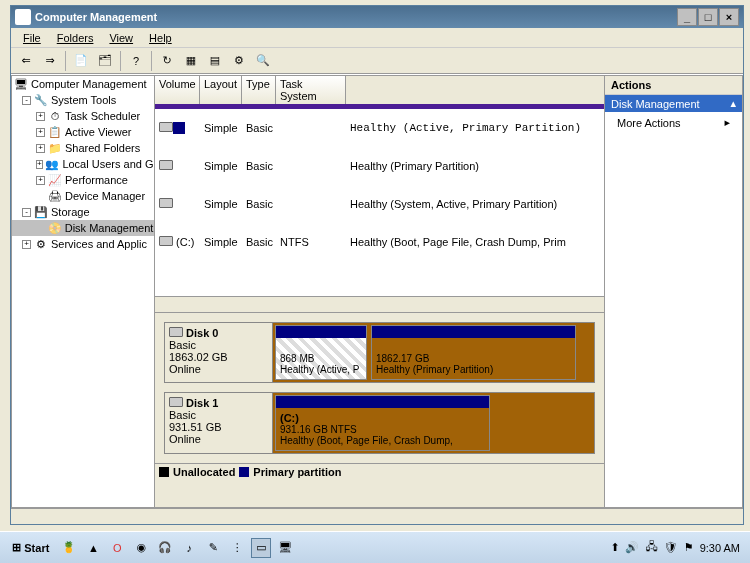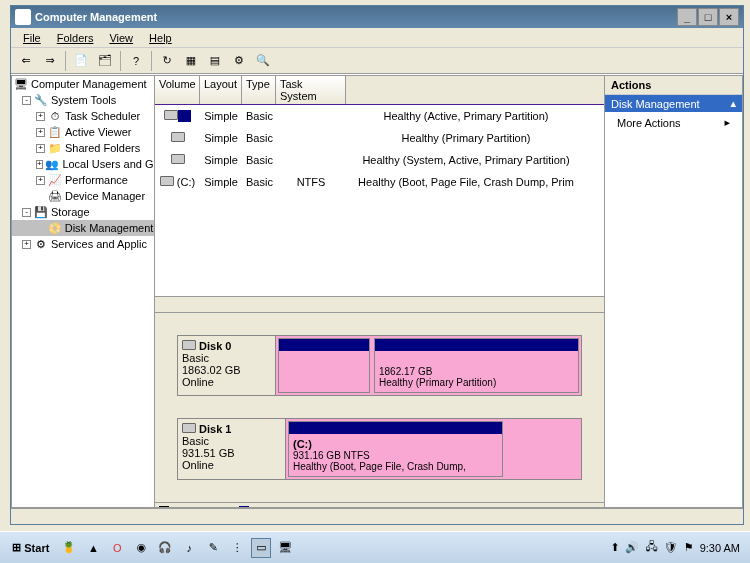--- a/index.html
+++ b/index.html
@@ -15,27 +15,27 @@
 .tool-btn { width: 22px; height: 22px; border: 1px solid transparent; display: flex; align-items: center; justify-content: center; cursor: pointer; }
 .tool-sep { width: 1px; height: 20px; background: #aaa; margin: 0 2px; }
 .main { flex: 1; display: flex; border-top: 1px solid #fff; overflow: hidden; }
 .tree { width: 144px; background: #fff; border: 1px solid #999; overflow: hidden; }
 .tree-item { display: flex; align-items: center; padding: 1px 2px; white-space: nowrap; cursor: pointer; }
 .tree-item.sel { background: #c0c0c0; }
 .tree-toggle { width: 9px; height: 9px; border: 1px solid #888; margin-right: 3px; display: flex; align-items: center; justify-content: center; font-size: 8px; line-height: 1; }
 .tree-icon { width: 14px; height: 14px; margin-right: 3px; display: inline-flex; align-items: center; justify-content: center; }
 .center { flex: 1; display: flex; flex-direction: column; border: 1px solid #999; border-left: none; overflow: hidden; }
 .vol-list { flex: 1; background: #fff; overflow: hidden; position: relative; }
-.vol-head { display: flex; background: #ece9d8; border-bottom: 1px solid #4c1d95; }
+.vol-head { display: flex; background: #ece9d8; border-bottom: 5px solid #4c1d95; }
 .vol-hcol { border-right: 1px solid #999; padding: 2px 4px; background: linear-gradient(#fff, #ece9d8); cursor: pointer; }
 .vol-row { display: flex; padding: 1px 0; }
-.vol-cell { padding: 4px 4px; white-space: nowrap; overflow: hidden; text-align: center; }
+.vol-cell { padding: 12px 4px; white-space: nowrap; overflow: hidden; }
 .vol-sel { background: #000080; color: #fff; }
 .disk-map { height: 195px; background: #ece9d8; border-top: 1px solid #999; overflow: auto; }
-.disk-row { display: flex; border: 1px solid #888; margin: 22px; background: #f9a8d4; }
+.disk-row { display: flex; border: 1px solid #888; margin: 9px; background: #a16207; }
 .disk-info { width: 108px; border-right: 1px solid #888; padding: 4px; background: #ece9d8; }
 .disk-info .dname { font-weight: bold; }
 .disk-parts { flex: 1; display: flex; }
 .part { border: 1px solid #888; margin: 2px; display: flex; flex-direction: column; overflow: hidden; }
 .part-bar { height: 12px; background: #000080; }
 .part-body { padding: 4px; font-size: 10px; white-space: nowrap; overflow: hidden; }
 .part.hatched .part-body { background: repeating-linear-gradient(45deg, #fff, #fff 4px, #ddd 4px, #ddd 8px); }
 .legend { border-top: 1px solid #999; padding: 2px 4px; display: flex; align-items: center; gap: 4px; font-weight: bold; }
 .leg-sq { width: 10px; height: 10px; display: inline-block; }
 .actions { width: 138px; border: 1px solid #999; border-left: none; background: #fff; display: flex; flex-direction: column; }
@@ -149,21 +149,21 @@
             <div class="vol-hcol" style="width: 42px;">Layout</div>
             <div class="vol-hcol" style="width: 34px;">Type</div>
             <div class="vol-hcol" style="width: 70px;">Task System</div>
           </div>
         <div id="vol-body">
             <div class="vol-row">
               <div class="vol-cell" style="width: 45px;"><span class="disk-icon"></span><span class="vol-sel">&nbsp;&nbsp;&nbsp;&nbsp;</span></div>
               <div class="vol-cell" style="width: 42px;">Simple</div>
               <div class="vol-cell" style="width: 34px;">Basic</div>
               <div class="vol-cell" style="width: 70px;"></div>
-              <div class="vol-cell" style="width: 240px;">Healthy (Active, Primary Partition)</div>
+              <div class="vol-cell" style="width: 240px; font-family: Liberation Mono, monospace;">Healthy (Active, Primary Partition)</div>
             </div>
             <div class="vol-row">
               <div class="vol-cell" style="width: 45px;"><span class="disk-icon"></span></div>
               <div class="vol-cell" style="width: 42px;">Simple</div>
               <div class="vol-cell" style="width: 34px;">Basic</div>
               <div class="vol-cell" style="width: 70px;"></div>
               <div class="vol-cell" style="width: 240px;">Healthy (Primary Partition)</div>
             </div>
             <div class="vol-row">
               <div class="vol-cell" style="width: 45px;"><span class="disk-icon"></span></div>
@@ -181,20 +181,21 @@
             </div>
           </div>
         <div class="scrollbar-h" style="position:absolute;bottom:0;left:0;right:0"></div>
       </div>
       <div class="disk-map" id="disk-map">
         <div class="disk-row">
             <div class="disk-info"><span class="disk-icon"></span> <span class="dname">Disk 0</span><br>Basic<br>1863.02 GB<br>Online</div>
             <div class="disk-parts">
               <div class="part hatched" style="width: 92px;">
                 <div class="part-bar"></div>
+                <div class="part-body"><br>868 MB<br>Healthy (Active, P</div>
               </div>
               <div class="part" style="width: 205px;">
                 <div class="part-bar"></div>
                 <div class="part-body"><br>1862.17 GB<br>Healthy (Primary Partition)</div>
               </div>
             </div>
           </div>
           <div class="disk-row">
             <div class="disk-info"><span class="disk-icon"></span> <span class="dname">Disk 1</span><br>Basic<br>931.51 GB<br>Online</div>
             <div class="disk-parts">

